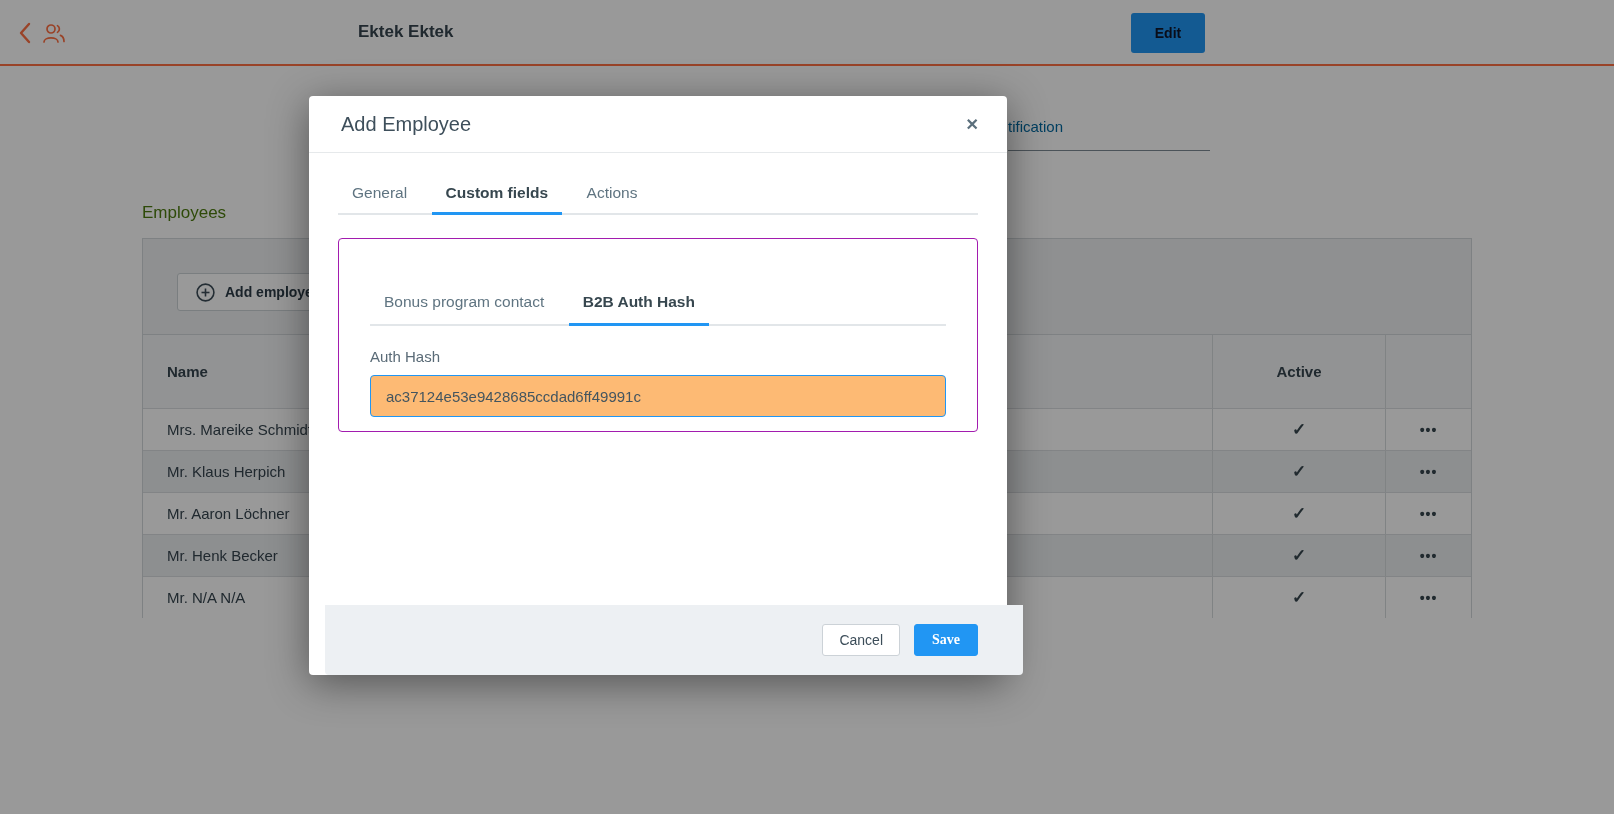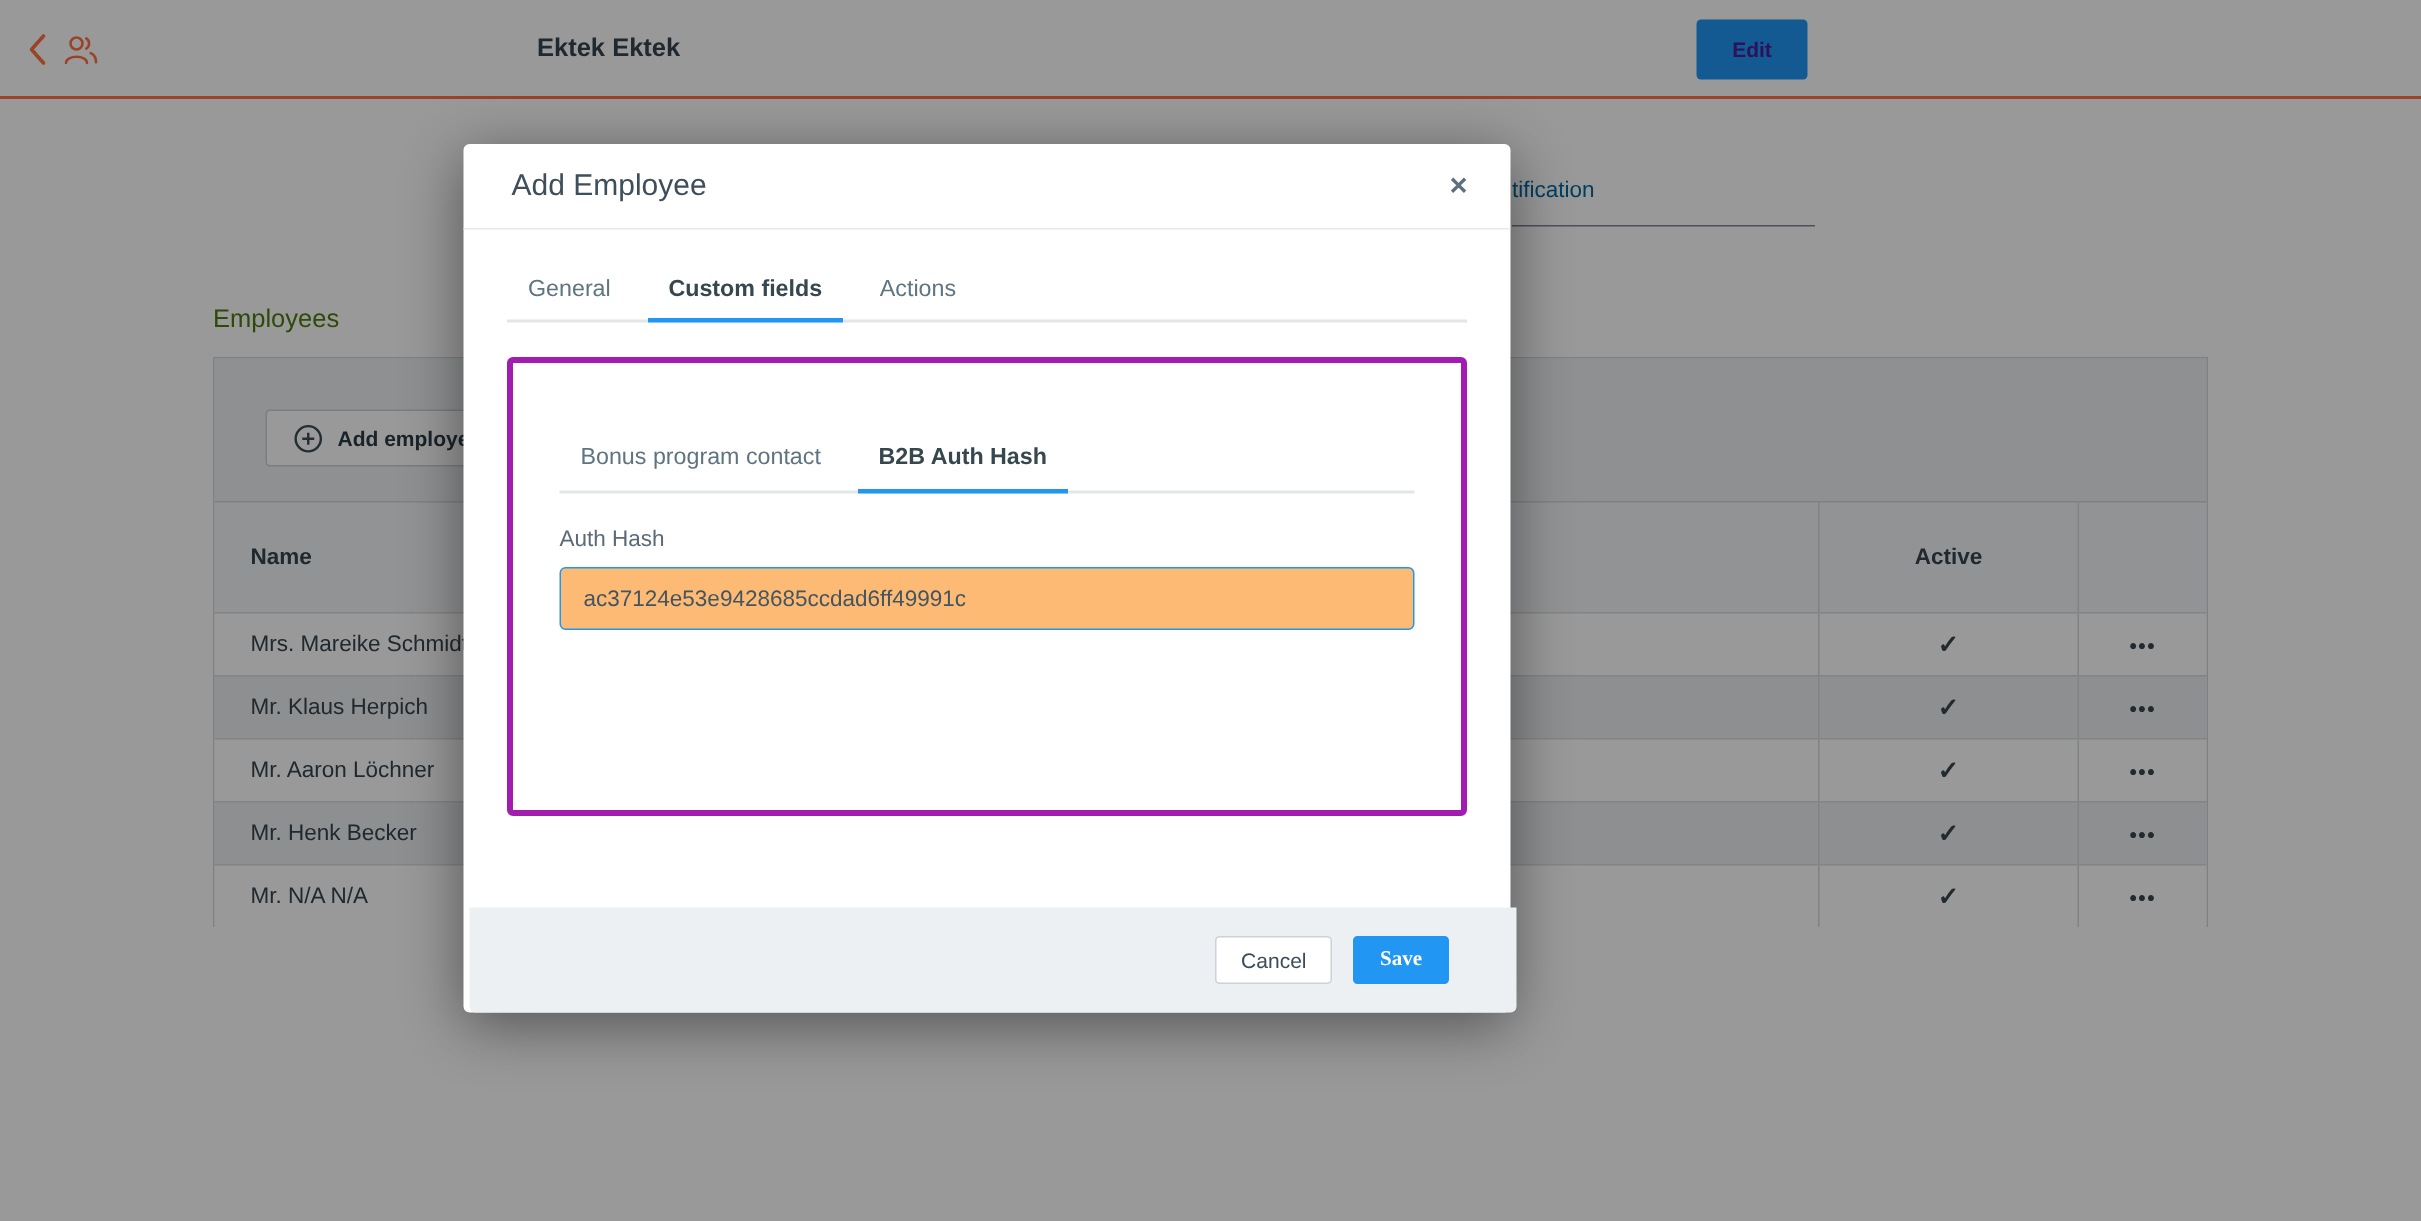--- a/index.html
+++ b/index.html
@@ -6,21 +6,21 @@
   body { background:#e9e9e9; font-family:"Liberation Sans", sans-serif; }
   .page { position:relative; width:1614px; height:814px; background:#ffffff; overflow:hidden; }
 
   
   .topbar { position:absolute; left:0; top:0; width:1614px; height:66px; background:#fff;
             border-bottom:2px solid #ff7043; }
   .back-btn { position:absolute; left:16px; top:21px; width:20px; height:24px; cursor:pointer; }
   .users-btn { position:absolute; left:42px; top:22px; width:24px; height:22px; cursor:pointer; }
   .topbar-title { position:absolute; left:358px; top:22px; font-size:17px; font-weight:bold; color:#36454f; }
   .edit-btn { position:absolute; left:1131px; top:13px; width:74px; height:40px; background:#2196f3;
-              border:none; border-radius:3px; color:#4c1d95; font-weight:bold; font-size:14px;
+              border:none; border-radius:3px; color:#0f172a; font-weight:bold; font-size:14px;
               font-family:"Liberation Sans", sans-serif; cursor:pointer; }
 
   .bg-field-label { position:absolute; left:1008px; top:118px; font-size:15px; color:#0369a1; }
   .bg-field-line { position:absolute; left:1008px; top:150px; width:202px; height:1px; background:#7d8a94; }
 
   .employees-heading { position:absolute; left:142px; top:203px; font-size:17px; color:#4d7c0f; }
 
   .panel { position:absolute; left:142px; top:238px; width:1330px; height:380px;
            border:1px solid #d3d8db; background:#fff; }
   .toolbar { height:95px; background:#eff1f2; position:relative; }
@@ -50,32 +50,32 @@
            padding:0 28px 0 32px; }
   .modal-title { font-size:20px; color:#3e4f5b; }
   .modal-close { margin-left:auto; font-size:16px; font-weight:bold; color:#5b6f7c; cursor:pointer;
            background:none; border:none; font-family:"Liberation Sans", sans-serif; }
 
   .tabbar { margin:0 29px; padding-top:21px; border-bottom:2px solid #e2e6e9; }
   .tab { display:inline-block; padding:10px 14px; margin-right:6px; margin-bottom:-2px; font-size:15.5px;
          color:#5f7481; border-bottom:3px solid transparent; cursor:pointer; }
   .tab.active { color:#37474f; font-weight:bold; border-bottom-color:#2196f3; }
 
-  .card { margin:23px 29px 0; height:306px; border:4px solid #a21caf; border-radius:4px; padding:0 31px; }
+  .card { margin:23px 29px 0; height:194px; border:1px solid #a21caf; border-radius:4px; padding:0 31px; }
   .subtabbar { margin-top:42px; border-bottom:2px solid #e2e6e9; }
   .subtab { display:inline-block; padding:12px 14px; margin-right:6px; margin-bottom:-2px; font-size:15.5px;
          color:#5f7481; border-bottom:3px solid transparent; cursor:pointer; }
   .subtab.active { color:#37474f; font-weight:bold; border-bottom-color:#2196f3; }
 
   .field-label { margin-top:22px; font-size:15px; color:#5a6b77; }
   .hash-input { margin-top:10px; width:100%; height:42px; border:1px solid #2196f3; border-radius:4px;
          padding:0 15px; font-size:15px; color:#44555f; font-family:"Liberation Sans", sans-serif;
          outline:none; background:#fdba74; }
 
-  .modal-footer { position:absolute; left:4px; bottom:0; width:100%; height:70px; background:#edf0f3;
+  .modal-footer { position:absolute; left:16px; bottom:0; width:100%; height:70px; background:#edf0f3;
          border-radius:0 0 4px 4px; display:flex; align-items:center; justify-content:flex-end;
          padding-right:45px; gap:14px;padding-left:21px; }
   .btn-cancel { height:32px; padding:0 16px; background:#fff; border:1px solid #ccd2d7; border-radius:3px;
          font-size:14px; color:#3c4d59; font-family:"Liberation Sans", sans-serif; cursor:pointer; }
   .btn-save { height:32px; padding:0 17px; background:#2196f3; border:1px solid #2196f3; border-radius:3px;
          font-size:14px; font-weight:bold; color:#fff; font-family:Liberation Serif, serif; cursor:pointer; }
 </style>
 </head>
 <body>
 

